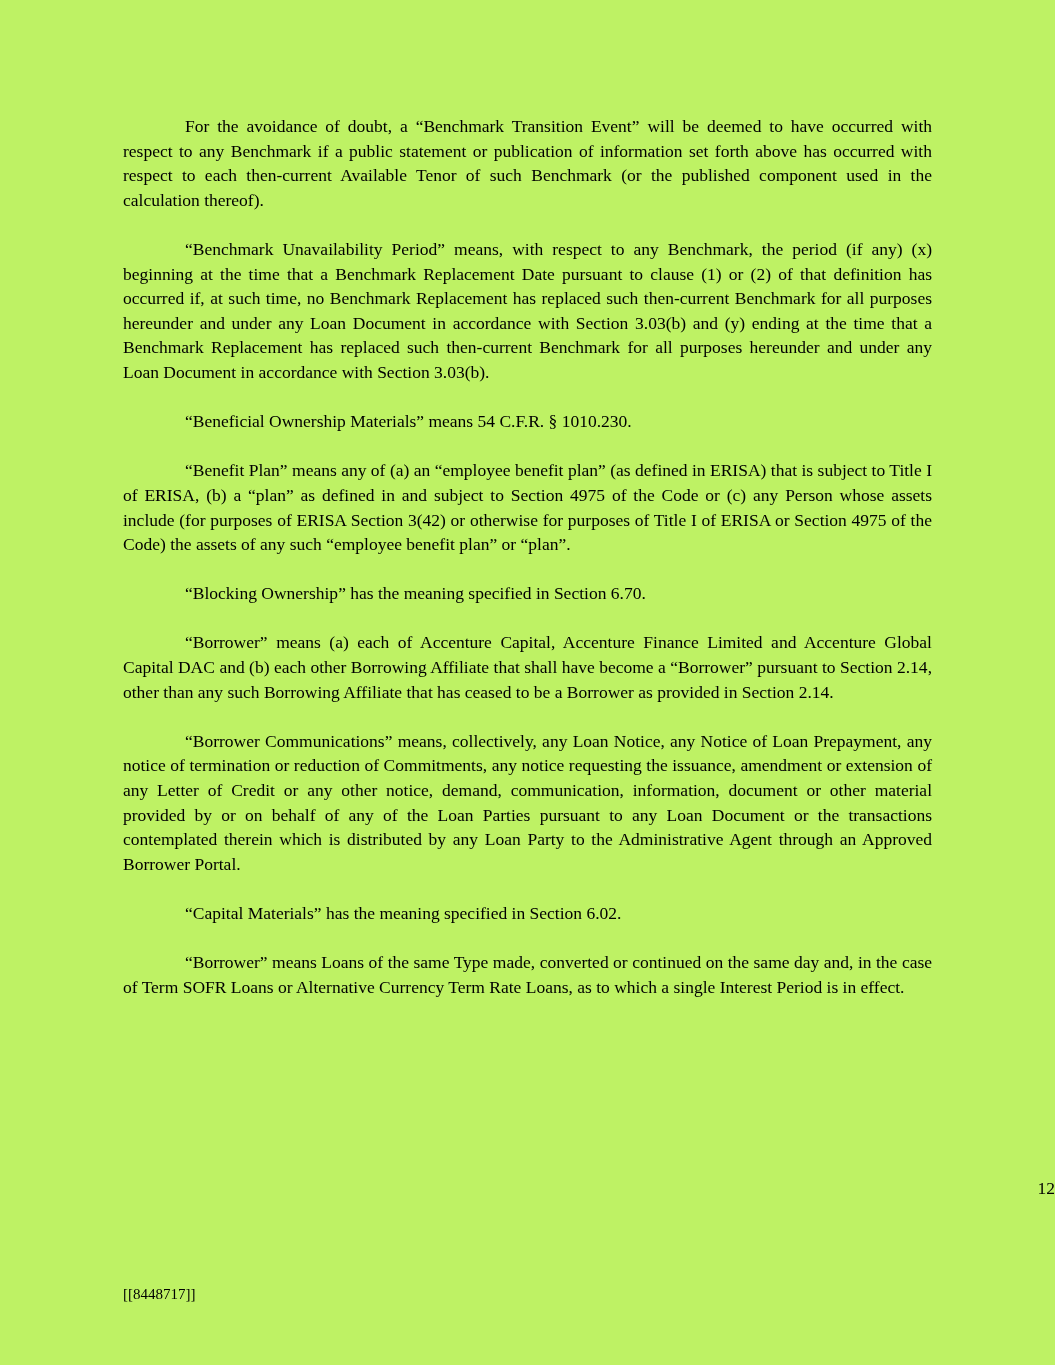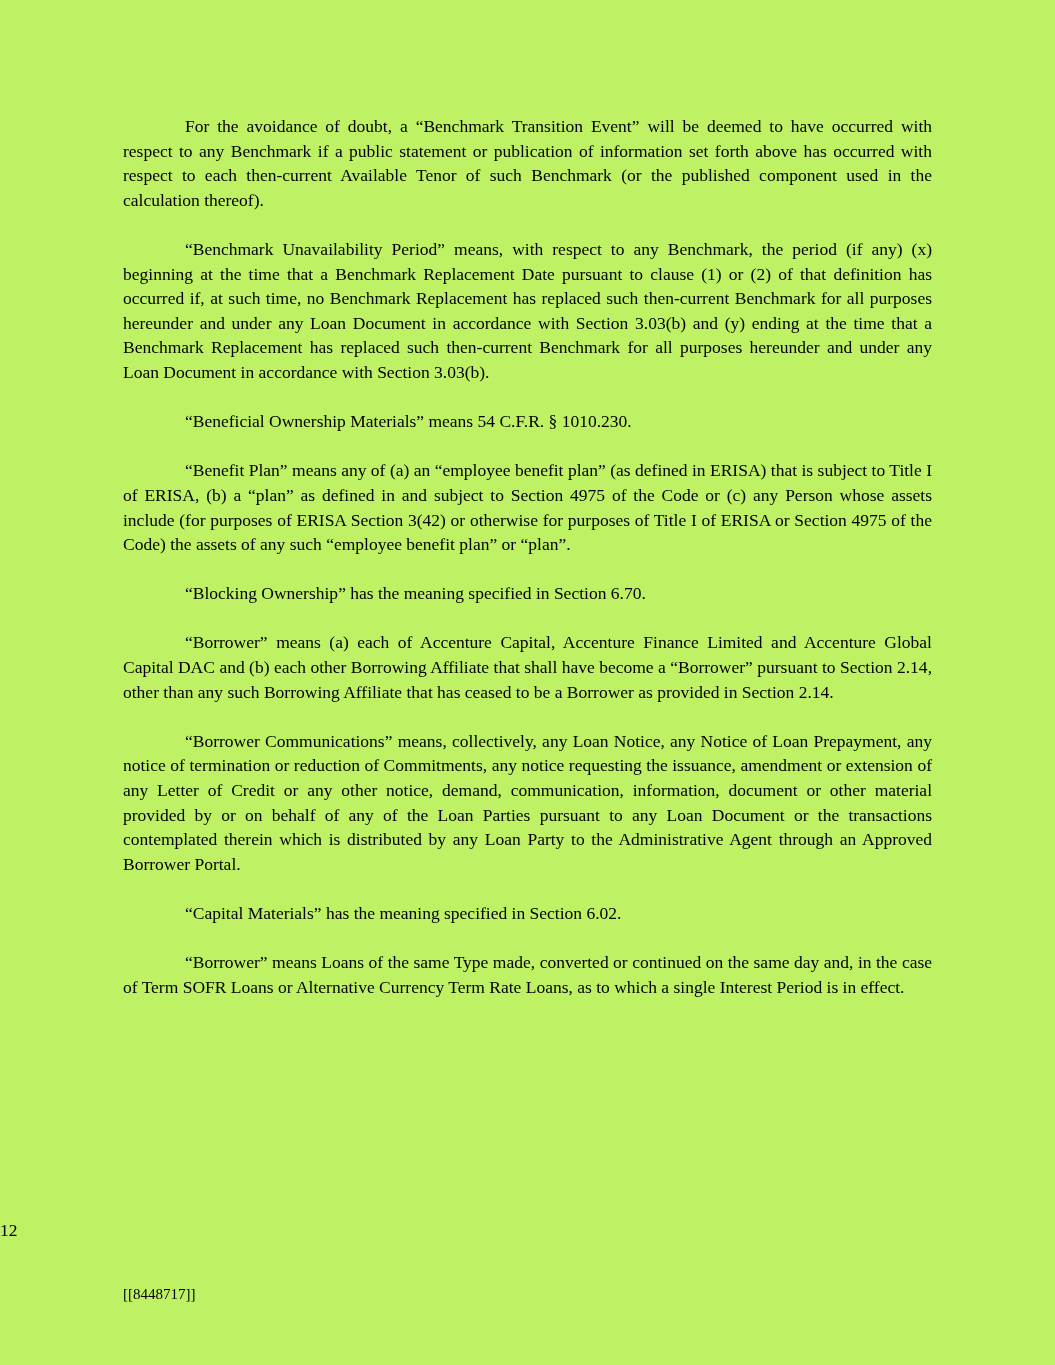--- a/index.html
+++ b/index.html
@@ -30,24 +30,24 @@
     text-indent: 62px;
   }
   .para:last-child {
     margin-bottom: 0;
   }
   .u {
     text-underline-offset: 3px;
   }
   .page-number {
     position: absolute;
-    top: 1218px;
+    top: 1176px;
     left: 0;
     width: 100%;
-    text-align: left;
+    text-align: right;
     font-size: 17.5px;
     line-height: 24px;
   }
   .footer-id {
     position: absolute;
     top: 1286px;
     left: 123px;
     font-size: 15px;
     line-height: 16px;
   }

